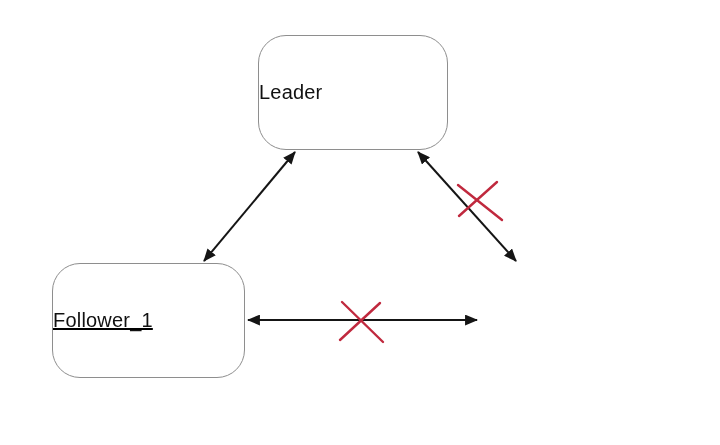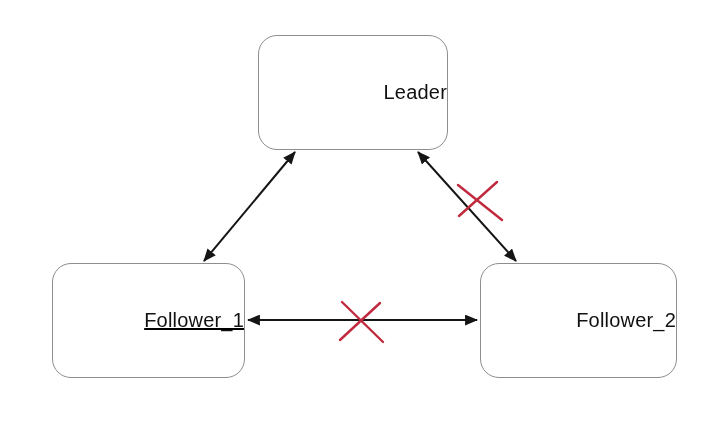--- a/index.html
+++ b/index.html
@@ -43,24 +43,24 @@
     stroke: var(--crossed-out-x);
     stroke-width: 2.4;
     stroke-linecap: round;
     fill: none;
   }
   .node {
     position: absolute;
     box-sizing: border-box;
     background: var(--node-fill);
     border: 1.5px solid var(--node-border);
-    border-radius: 19px;
+    border-radius: 28px;
     display: flex;
     align-items: center;
-    justify-content: flex-end;
+    justify-content: flex-start;
   }
   .node span {
     color: var(--node-text);
     font-size: 20px;
     letter-spacing: 0.2px;
   }
   .node-leader     { left: 258px; top: 35px;  width: 190px; height: 115px; }
   .node-follower1  { left: 52px;  top: 263px; width: 193px; height: 115px; text-decoration: underline; }
   .node-follower2  { left: 480px; top: 263px; width: 197px; height: 115px; }
 </style>
@@ -94,17 +94,14 @@
   </svg>
 
   <div class="node node-leader">
     <span>Leader</span>
   </div>
 
   <div class="node node-follower1">
     <span>Follower_1</span>
   </div>
 
-  <div class="node node-follower2">
-    <span>Follower_2</span>
-  </div>
 
 </div>
 
 </body></html>

